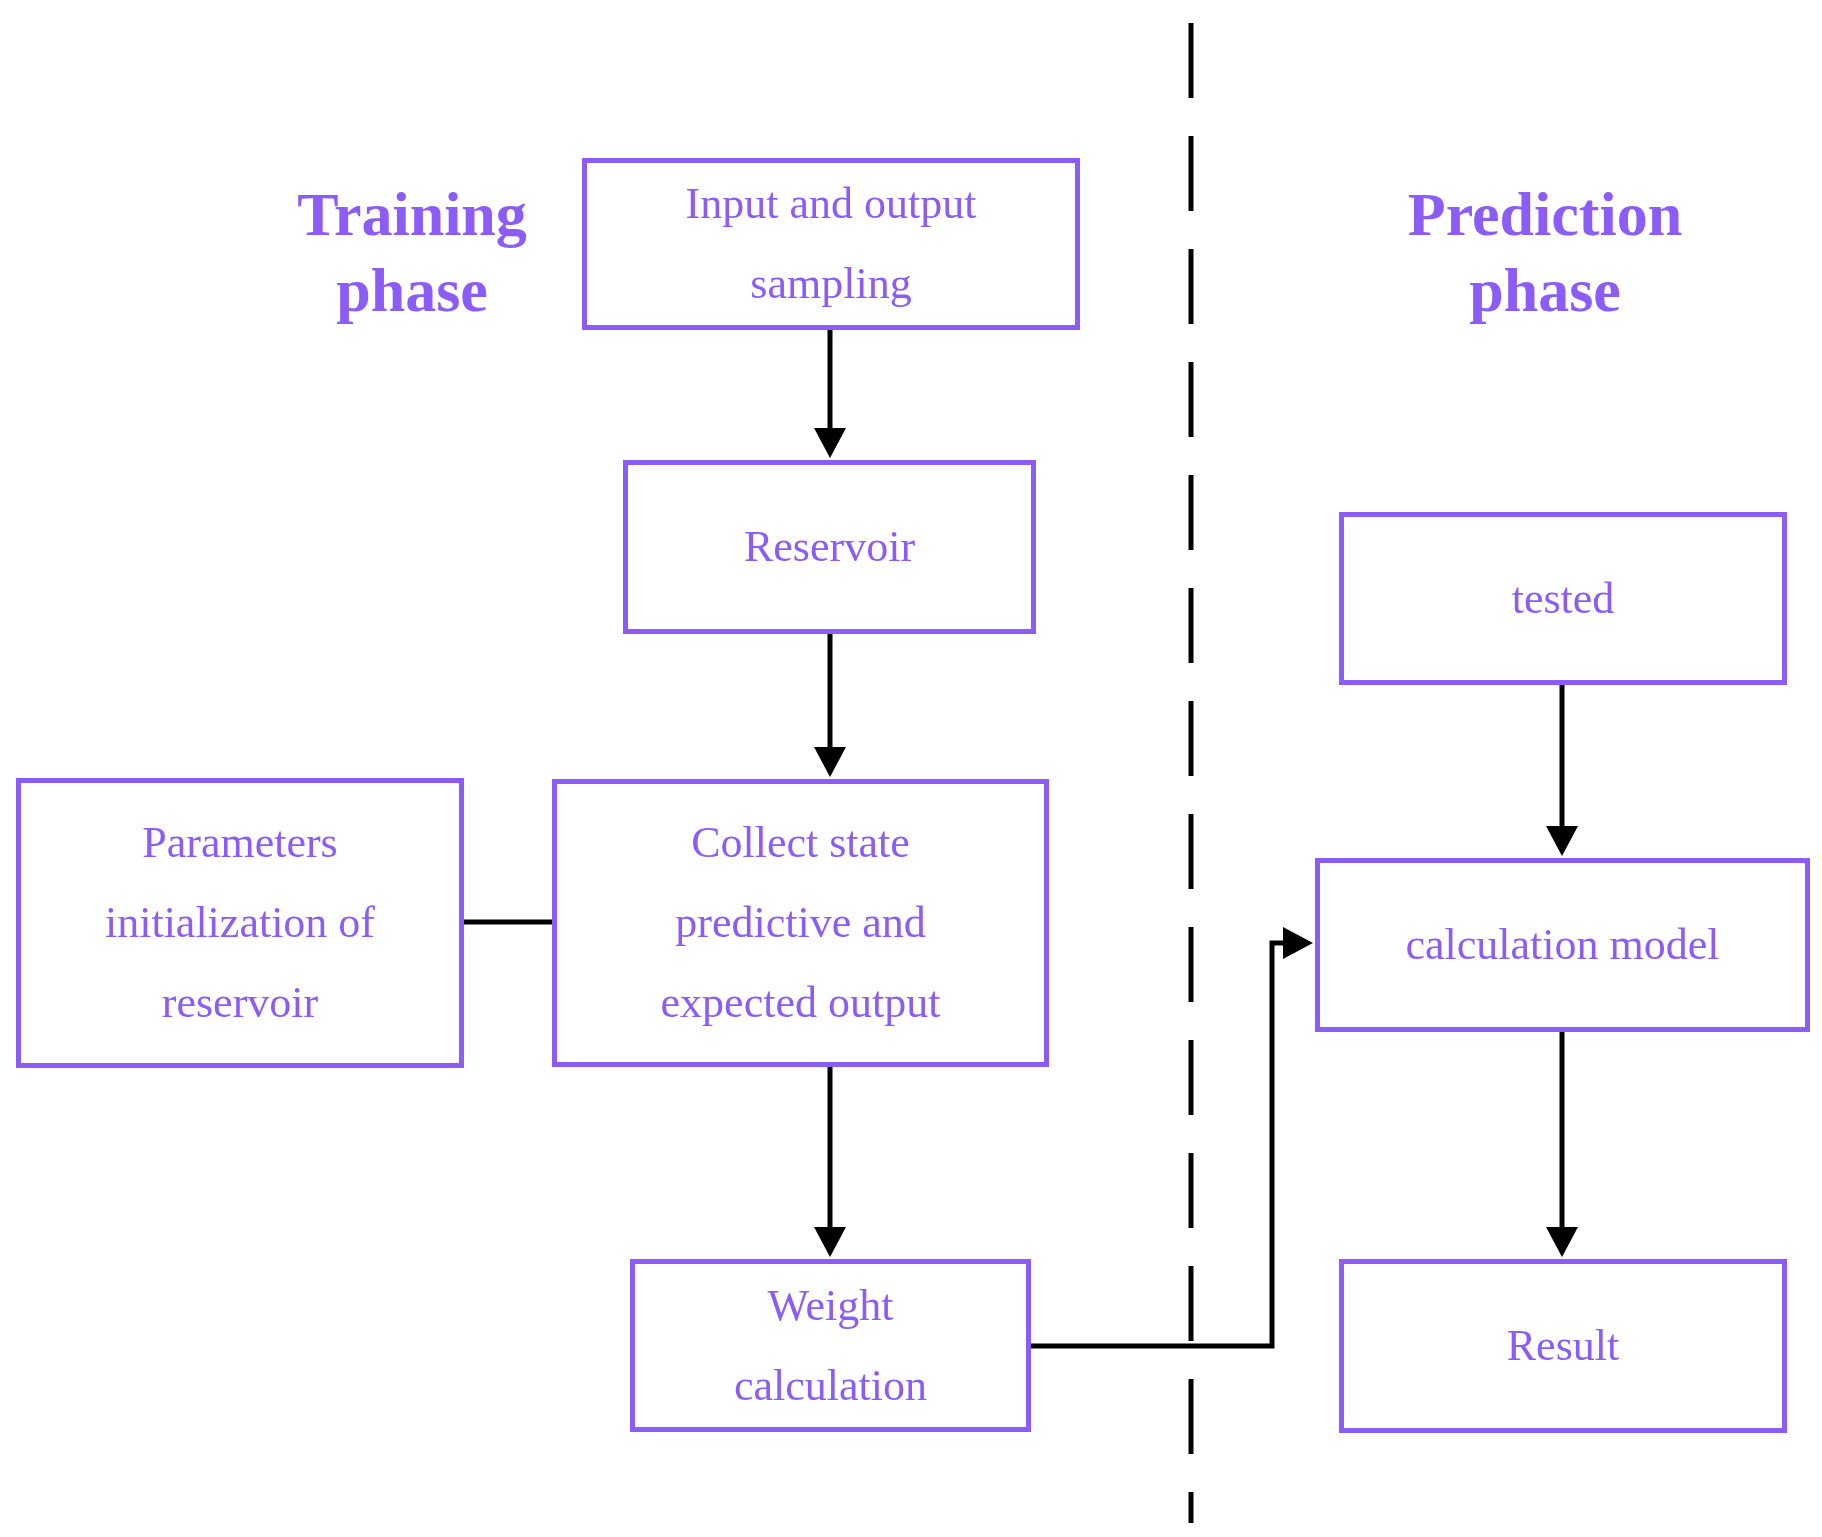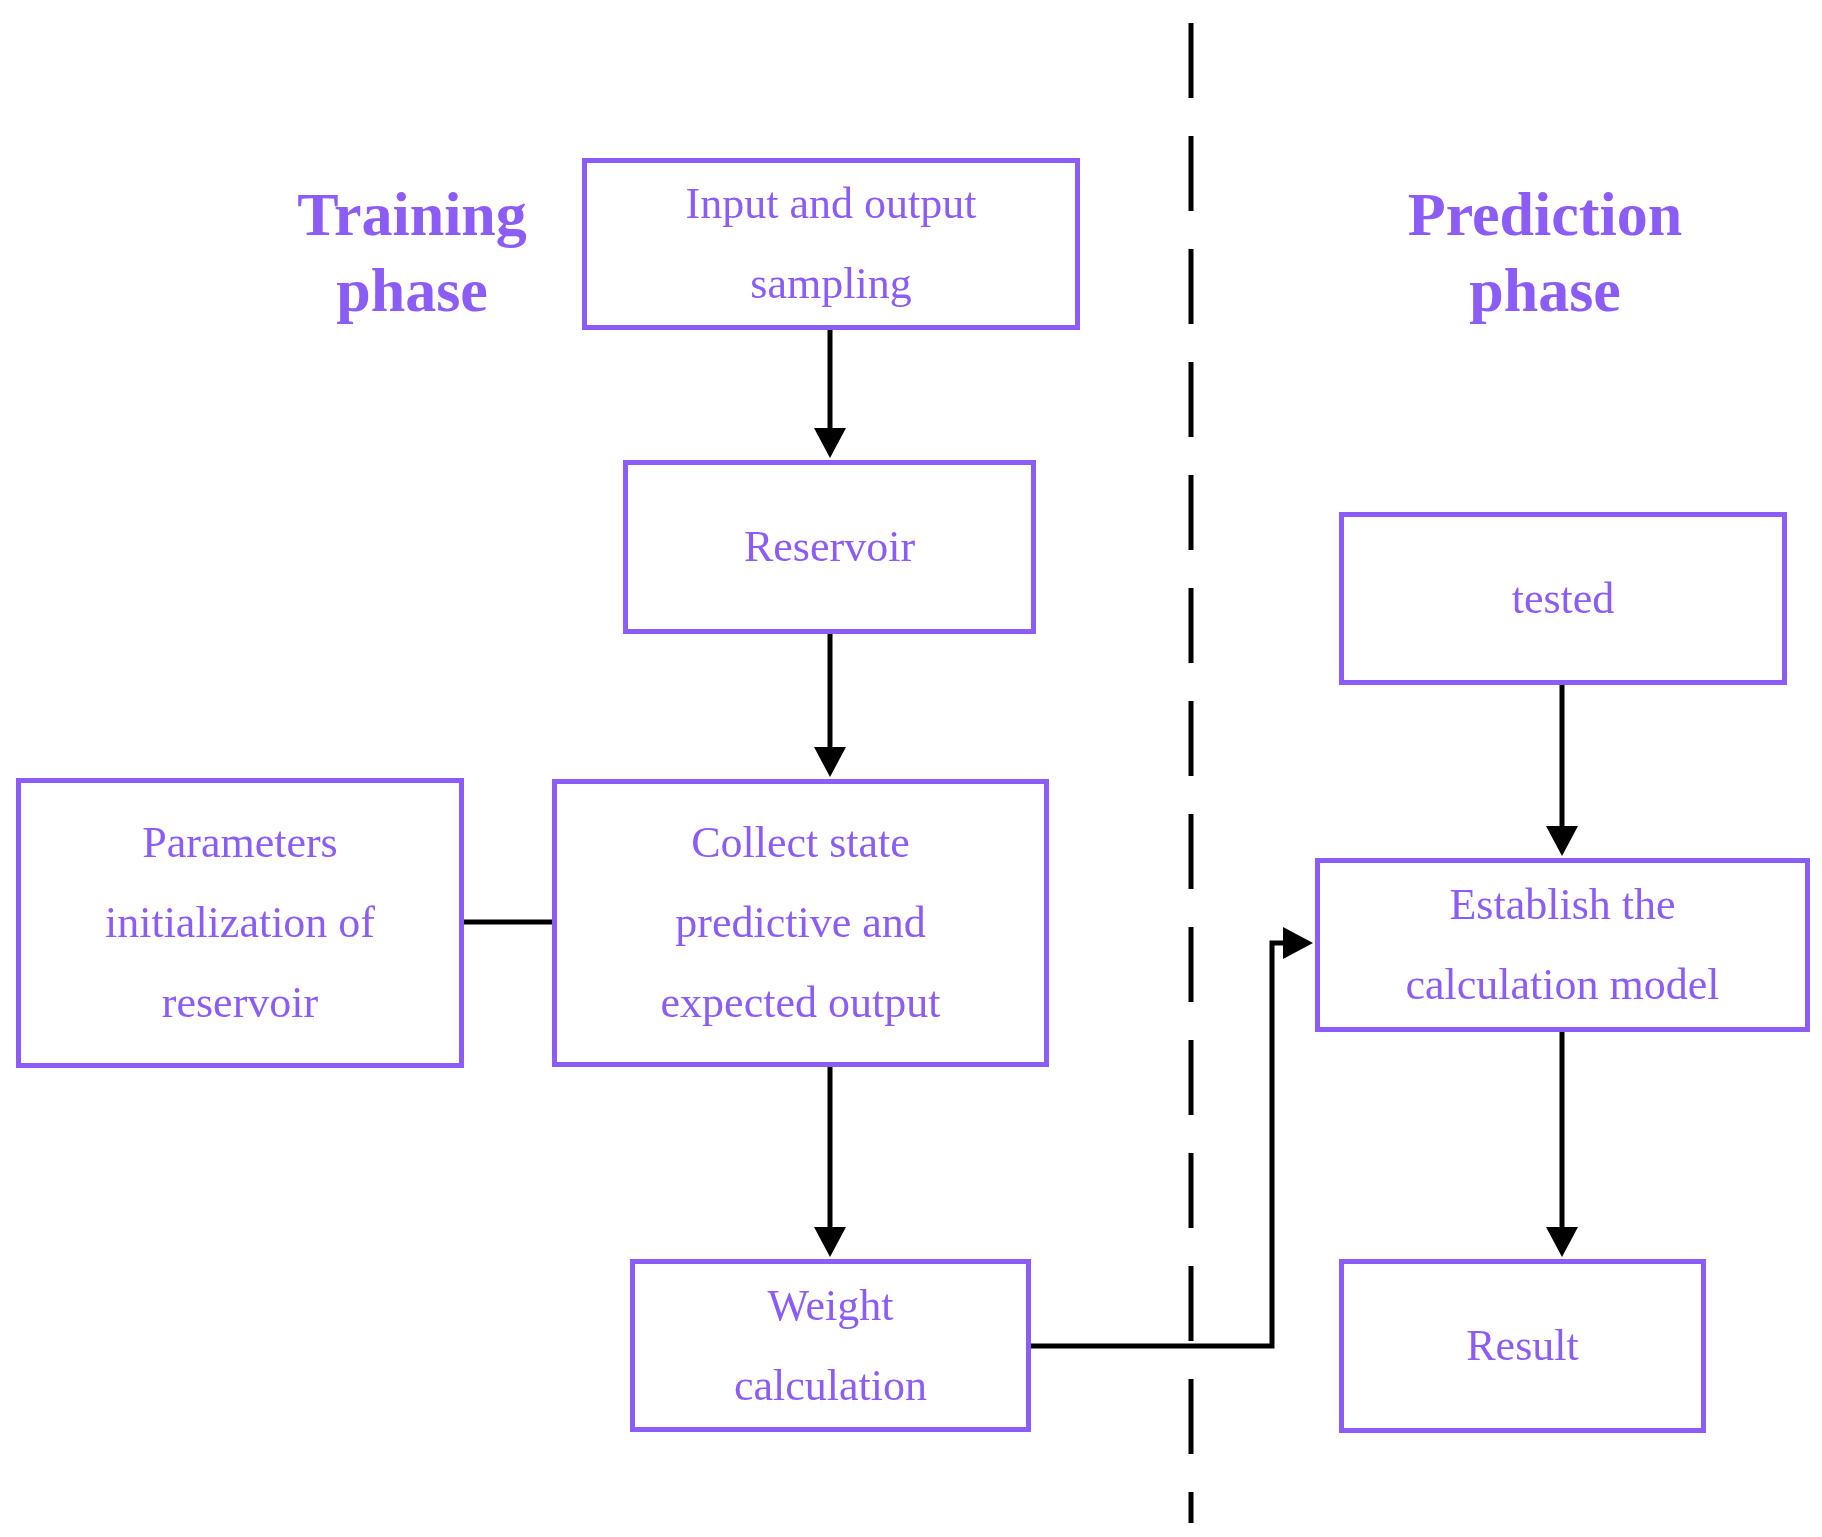--- a/index.html
+++ b/index.html
@@ -36,21 +36,21 @@
     white-space:nowrap;
   }
   
   .n-input      {left:582px; top:158px;  width:498px; height:172px;}
   .n-reservoir  {left:623px; top:460px;  width:413px; height:174px;}
   .n-params     {left:16px;  top:778px;  width:448px; height:290px;}
   .n-collect    {left:552px; top:779px;  width:497px; height:288px;}
   .n-weight     {left:630px; top:1259px; width:401px; height:173px;}
   .n-timeseries {left:1339px;top:512px;  width:448px; height:173px;}
   .n-establish  {left:1315px;top:858px;  width:495px; height:174px;}
-  .n-result     {left:1339px;top:1259px; width:367px; height:174px;}
+  .n-result     {left:1339px;top:1259px; width:448px; height:174px;}
   .l-training   {left:262px; top:176px;}
   .l-prediction {left:1395px;top:176px;}
 </style>
 </head>
 <body>
 
 <div class="canvas">
 
   <svg class="wires" viewBox="0 0 1822 1537" xmlns="http://www.w3.org/2000/svg">
     <g stroke="#000" stroke-width="5" fill="none">
@@ -110,21 +110,20 @@
   <div class="node n-weight">
     <div>Weight</div>
     <div>calculation</div>
   </div>
 
   <div class="node n-timeseries">
     <div>tested</div>
   </div>
 
   <div class="node n-establish">
-    <div>Establish the</div>
     <div>calculation model</div>
   </div>
 
   <div class="node n-result">
     <div>Result</div>
   </div>
 
 </div>
 
 </body></html>

